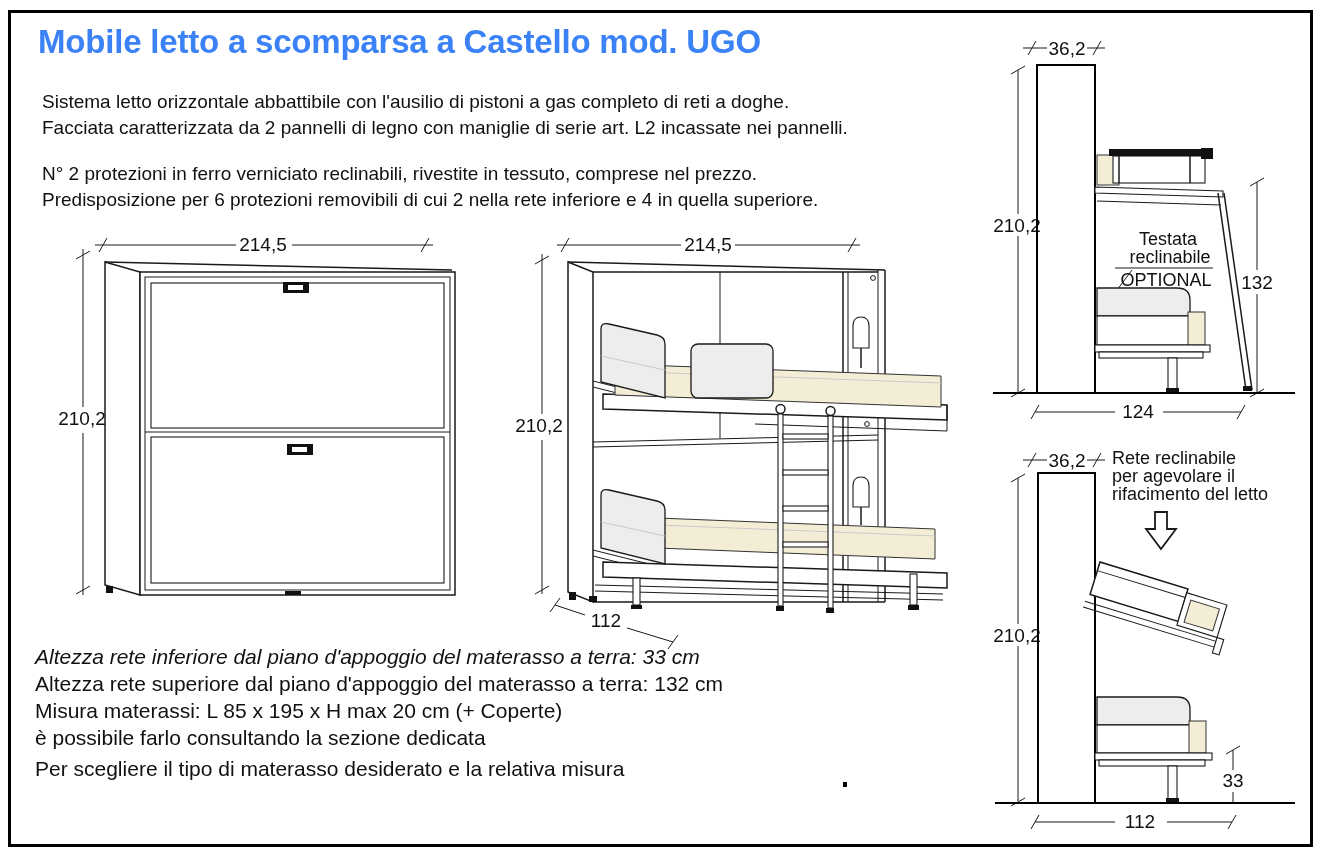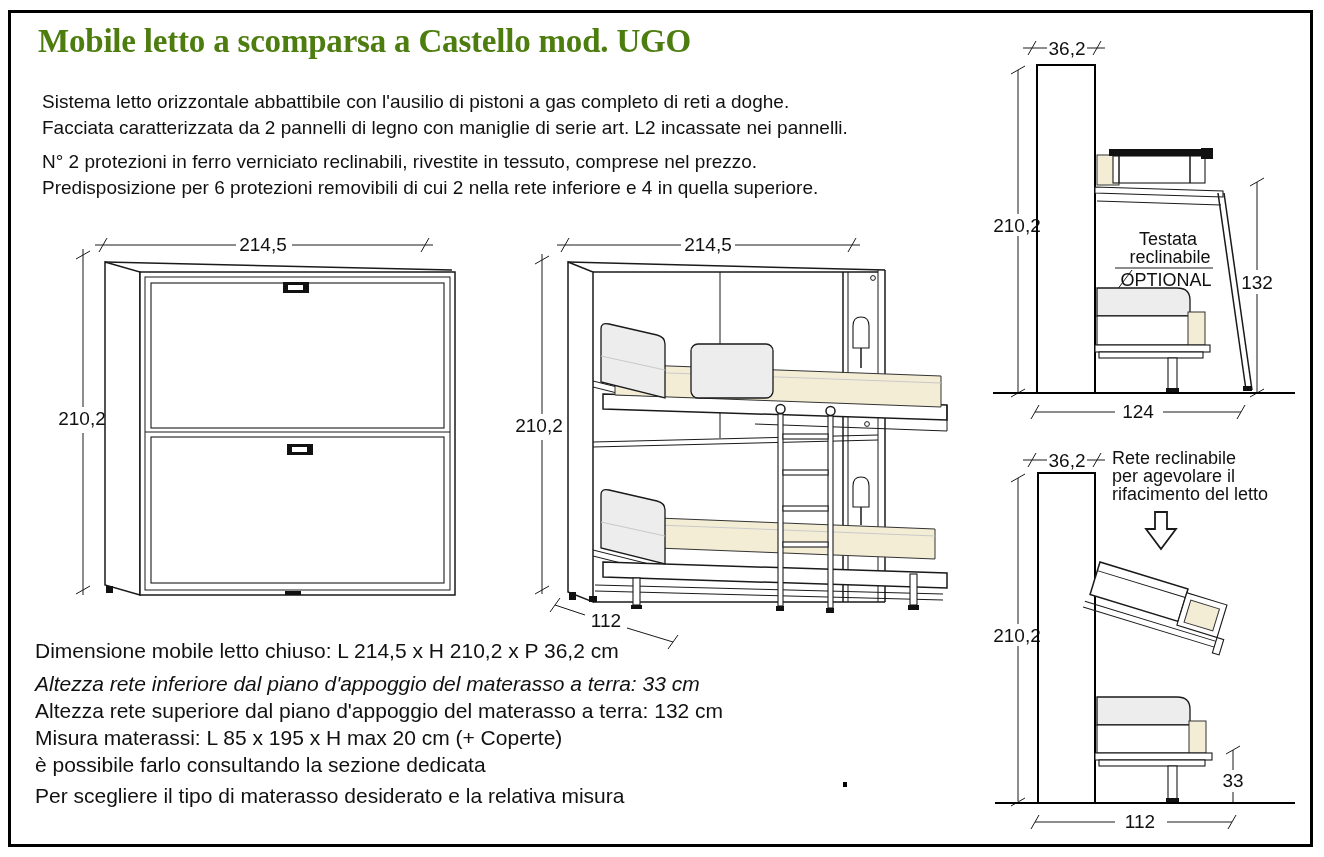--- a/index.html
+++ b/index.html
@@ -1,21 +1,21 @@
 <!DOCTYPE html>
 <html><head>
 <meta charset="utf-8">
 <style>
   html,body{margin:0;padding:0;background:#fff;}
   body{width:1324px;height:857px;position:relative;font-family:"Liberation Sans",sans-serif;color:#111;}
   .page{position:absolute;left:8px;top:10px;width:1299px;height:831px;border:3px solid #000;background:#fff;}
-  .title{position:absolute;left:27px;top:10px;font-family:Liberation Serif, serif;
-         font-size:33px;font-weight:600;letter-spacing:-0.2px;color:#4d7c0f;white-space:nowrap;}
+  .title{position:absolute;left:27px;top:10px;font-family:Liberation Sans, sans-serif;
+         font-size:33px;font-weight:600;letter-spacing:-0.2px;color:#3b82f6;white-space:nowrap;}
   .desc{position:absolute;left:31px;top:76px;font-size:19px;line-height:26px;white-space:nowrap;}
-  .desc-line.gap{margin-top:8px;}
+  .desc-line.gap{margin-top:20px;}
   .specs{position:absolute;left:24px;top:624px;font-size:21px;line-height:27px;white-space:nowrap;}
   .spec-line.gap-sm{margin-top:4px;}
   .spec-line.gap-md{margin-top:6px;font-style:italic;}
   .spec-line.gap-lg{}
   svg{position:absolute;overflow:visible;}
   #svg-closed{left:39px;top:212px;}
   #svg-open{left:484px;top:215px;}
   #svg-side-closed{left:974px;top:7px;}
   #svg-side-reclined{left:974px;top:429px;}
   .ln{stroke:#1a1a1a;stroke-width:1.5;fill:none;}
@@ -284,21 +284,20 @@
     <g>
       <line class="ln-thin" x1="50" y1="380" x2="130" y2="380"></line>
       <line class="ln-thin" x1="182" y1="380" x2="247" y2="380"></line>
       <line class="ln-thin" x1="46" y1="387" x2="54" y2="373"></line>
       <line class="ln-thin" x1="243" y1="387" x2="251" y2="373"></line>
       <text class="dim mid" x="155" y="386">112</text>
     </g>
   </svg>
 
   <div class="specs">
-    <div class="spec-line">Dimensione mobile letto chiuso: L 214,5 x H 210,2 x P 36,2 cm</div>
     <div class="spec-line gap-md">Altezza rete inferiore dal piano d'appoggio del materasso a terra: 33 cm</div>
     <div class="spec-line">Altezza rete superiore dal piano d'appoggio del materasso a terra: 132 cm</div>
     <div class="spec-line gap-lg">Misura materassi: L 85 x 195 x H max 20 cm (+ Coperte)</div>
     <div class="spec-line">è possibile farlo consultando la sezione dedicata</div>
     <div class="spec-line gap-sm">Per scegliere il tipo di materasso desiderato e la relativa misura</div>
   </div>
 
   <div class="dot-mark"></div>
 </div>
 

